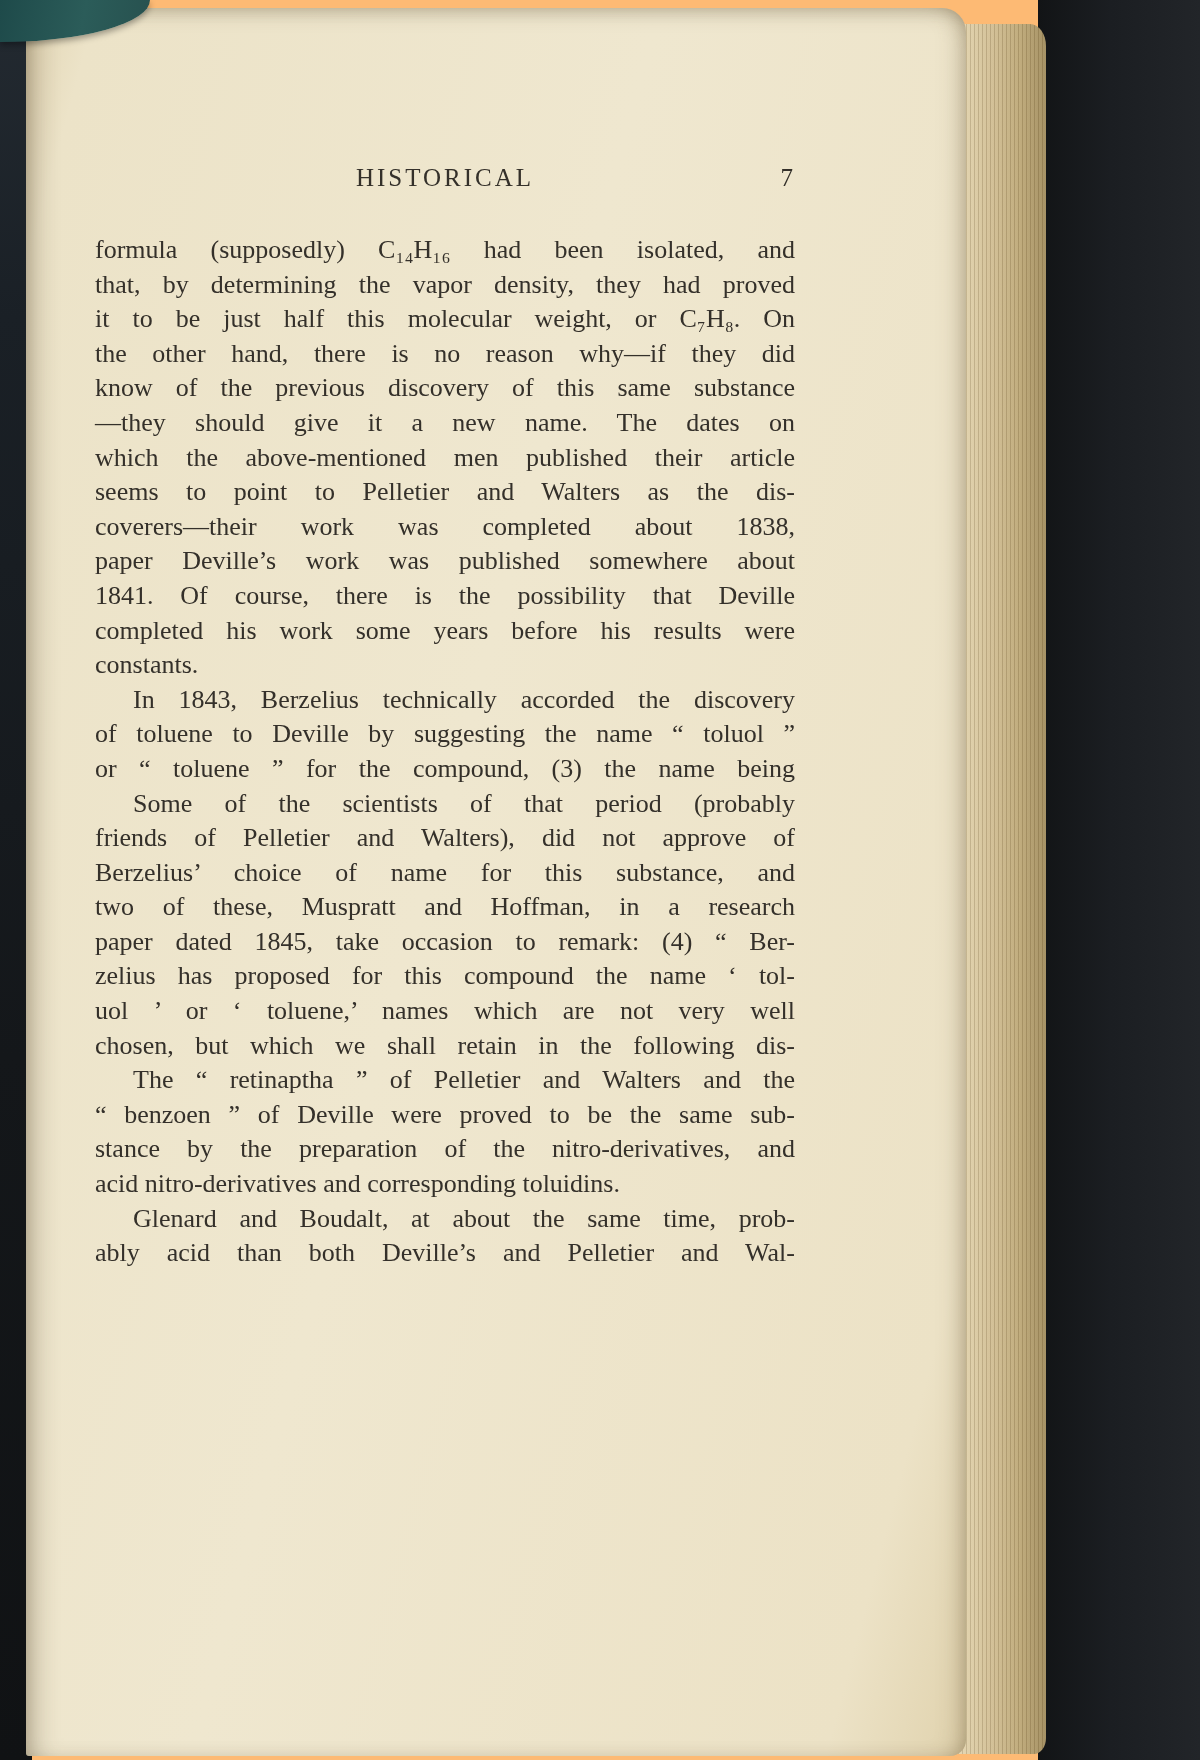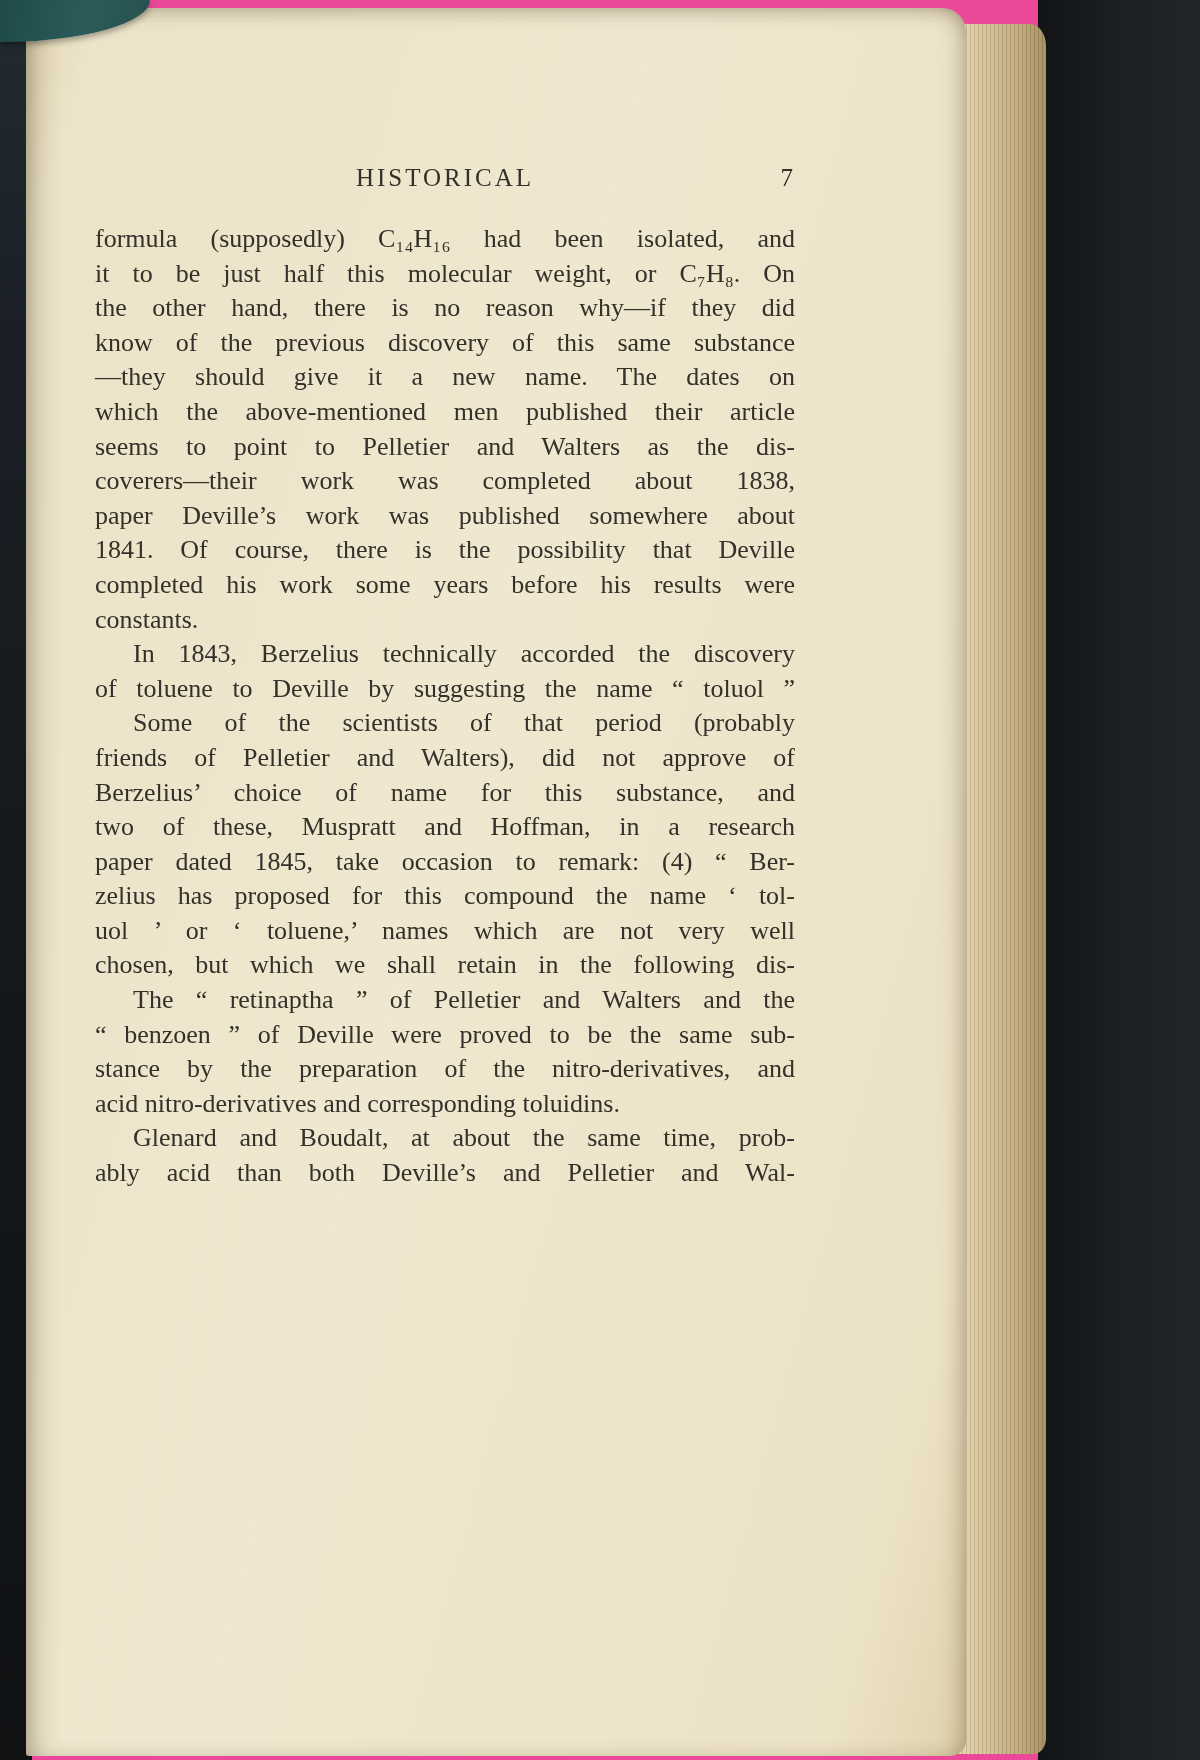--- a/index.html
+++ b/index.html
@@ -1,20 +1,20 @@
 <!DOCTYPE html>
 <html style="--page: #efe7cf; --page-edge: #c9b488; --cover: #17191c; --cover-accent: #2b5c59; --ink: #34302a;"><head>
 <meta charset="utf-8">
 <style>
   html, body { margin: 0; padding: 0; background: #0e1012; }
   .scan {
     position: relative;
     width: 1200px;
     height: 1760px;
-    background: #ec4899;
+    background: #fdba74;
     overflow: hidden;
     font-family: "Liberation Serif", "DejaVu Serif", serif;
   }
   
   .cover-left {
     position: absolute;
     left: 0; top: 0; bottom: 0;
     width: 32px;
     background: linear-gradient(180deg, #232a31 0%, #1a2026 18%, #14171a 60%, #101214 100%);
     z-index: 1;
@@ -88,21 +88,21 @@
     left: 0; right: 0;
     text-align: center;
     letter-spacing: 3px;
   }
   .folio {
     position: absolute;
     right: 2px;
     top: 0;
   }
   .page-body {
-    margin-top: 24px;
+    margin-top: 35px;
     font-size: 26px;
     line-height: 34.6px;
   }
   .paragraph { margin: 0; }
   .line {
     text-align: justify;
     text-align-last: justify;
     white-space: normal;
   }
   .line.indent { padding-left: 38px; }
@@ -117,35 +117,37 @@
   <div class="page-edges"></div>
   <div class="page">
     <div class="text-block">
       <div class="header-row">
         <div class="running-title">HISTORICAL</div>
         <div class="folio">7</div>
       </div>
       <div class="page-body">
           <div class="paragraph">
             <div class="line">formula (supposedly) C₁₄H₁₆ had been isolated, and</div>
+            <div class="line">that, by determining the vapor density, they had proved</div>
             <div class="line">it to be just half this molecular weight, or C₇H₈. On</div>
             <div class="line">the other hand, there is no reason why—if they did</div>
             <div class="line">know of the previous discovery of this same substance</div>
             <div class="line">—they should give it a new name. The dates on</div>
             <div class="line">which the above-mentioned men published their article</div>
             <div class="line">seems to point to Pelletier and Walters as the dis-</div>
             <div class="line">coverers—their work was completed about 1838,</div>
             <div class="line">paper Deville’s work was published somewhere about</div>
             <div class="line">1841. Of course, there is the possibility that Deville</div>
             <div class="line">completed his work some years before his results were</div>
             <div class="line last">constants.</div>
           </div>
           <div class="paragraph">
             <div class="line indent">In 1843, Berzelius technically accorded the discovery</div>
             <div class="line">of toluene to Deville by suggesting the name “ toluol ”</div>
+            <div class="line">or “ toluene ” for the compound, (3) the name being</div>
           </div>
           <div class="paragraph">
             <div class="line indent">Some of the scientists of that period (probably</div>
             <div class="line">friends of Pelletier and Walters), did not approve of</div>
             <div class="line">Berzelius’ choice of name for this substance, and</div>
             <div class="line">two of these, Muspratt and Hoffman, in a research</div>
             <div class="line">paper dated 1845, take occasion to remark: (4) “ Ber-</div>
             <div class="line">zelius has proposed for this compound the name ‘ tol-</div>
             <div class="line">uol ’ or ‘ toluene,’ names which are not very well</div>
             <div class="line">chosen, but which we shall retain in the following dis-</div>

